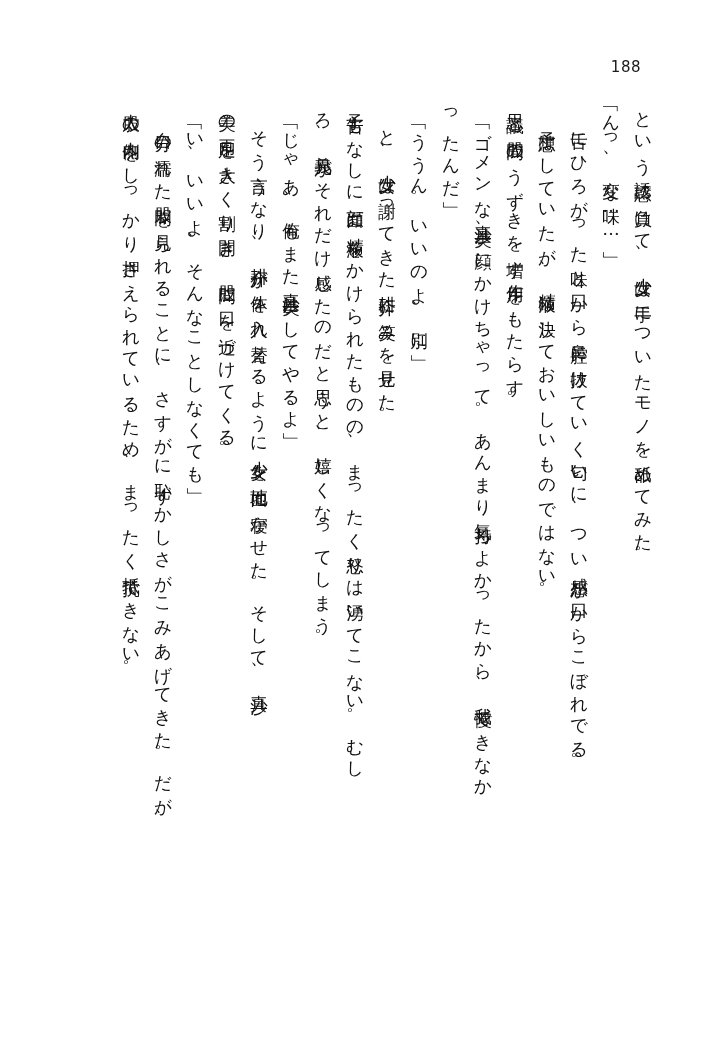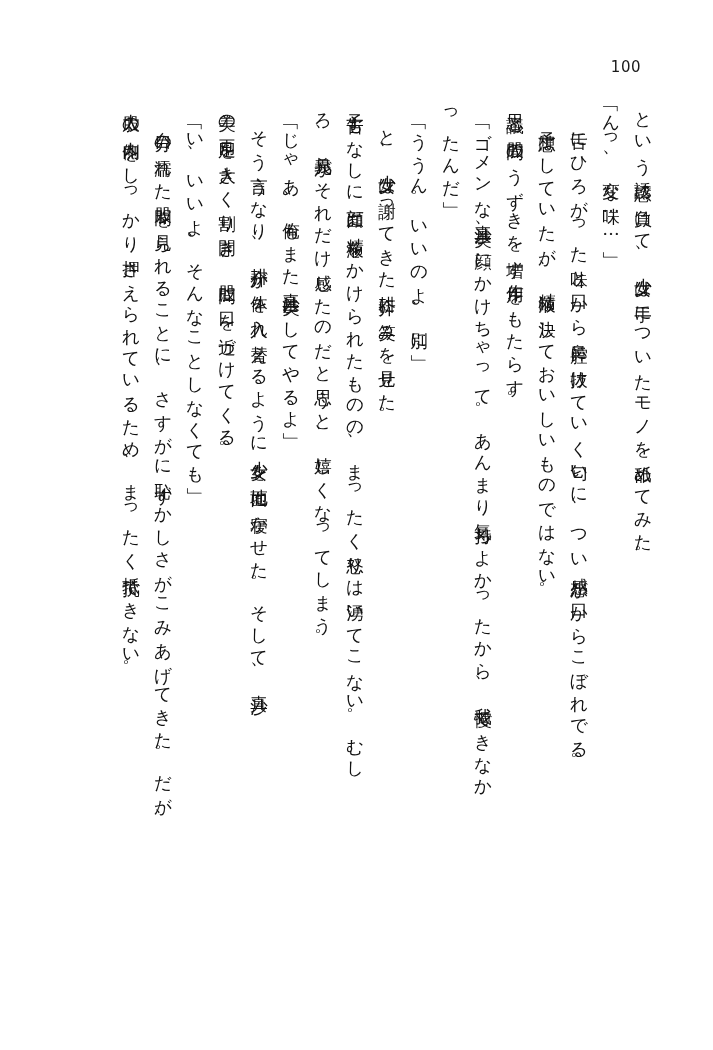--- a/index.html
+++ b/index.html
@@ -57,21 +57,21 @@
   }
   .vline.indent {
     padding-top: 18px;
   }
 </style>
 </head>
 <body>
 
 <div class="page">
 
-  <div class="page-number">100</div>
+  <div class="page-number">188</div>
 
   <div class="text-body">
     <div class="vline">という誘惑に負けて、少女は手についたモノを舐めてみた。</div>
     <div class="vline">「んっ、変な味……」</div>
     <div class="vline indent">舌にひろがった味と口から鼻腔に抜けていく匂いに、つい感想が口からこぼれでる。</div>
     <div class="vline indent">予想はしていたが、精液は決しておいしいものではない。</div>
     <div class="vline">思議と股間のうずきを増す作用をもたらす。</div>
     <div class="vline indent">「ゴメンな真沙美、顔にかけちゃって。あんまり気持ちよかったから、我慢できなか</div>
     <div class="vline">ったんだ」</div>
     <div class="vline indent">「ううん。いいのよ、別に」</div>

